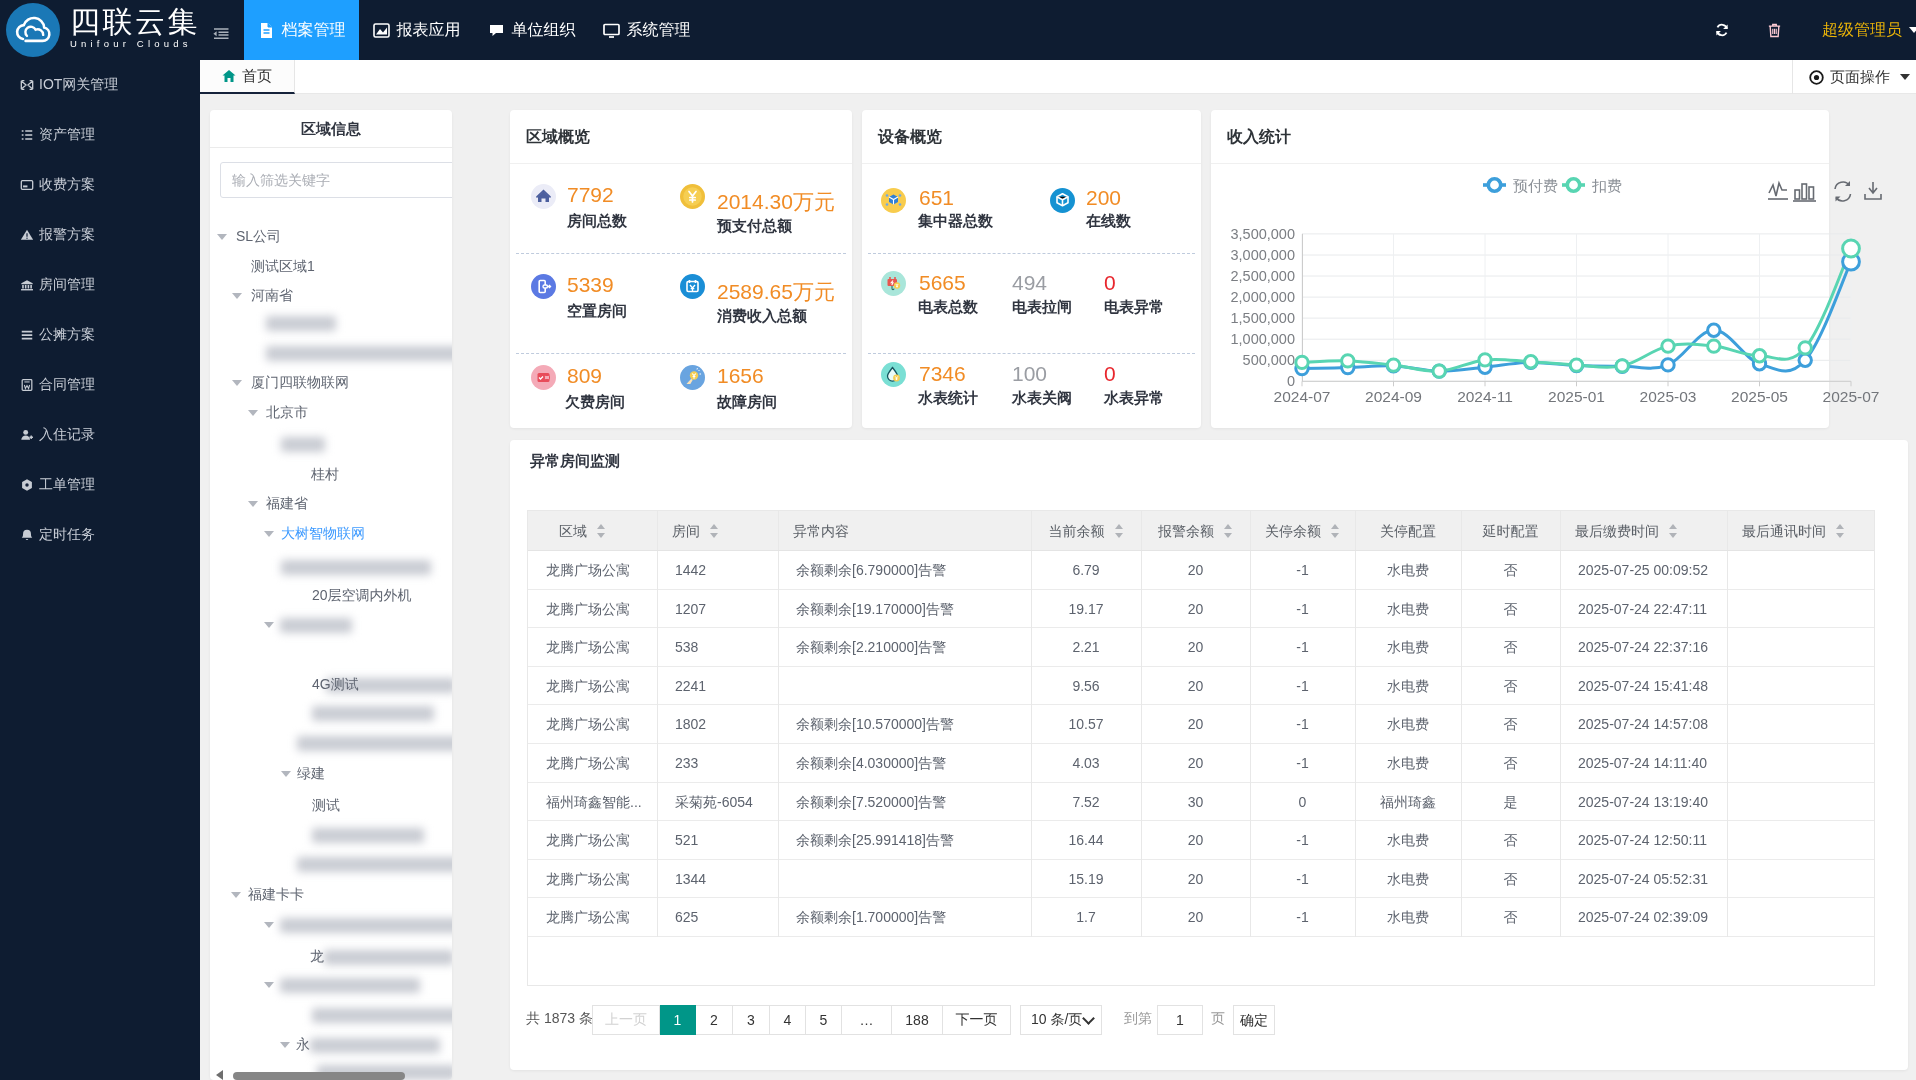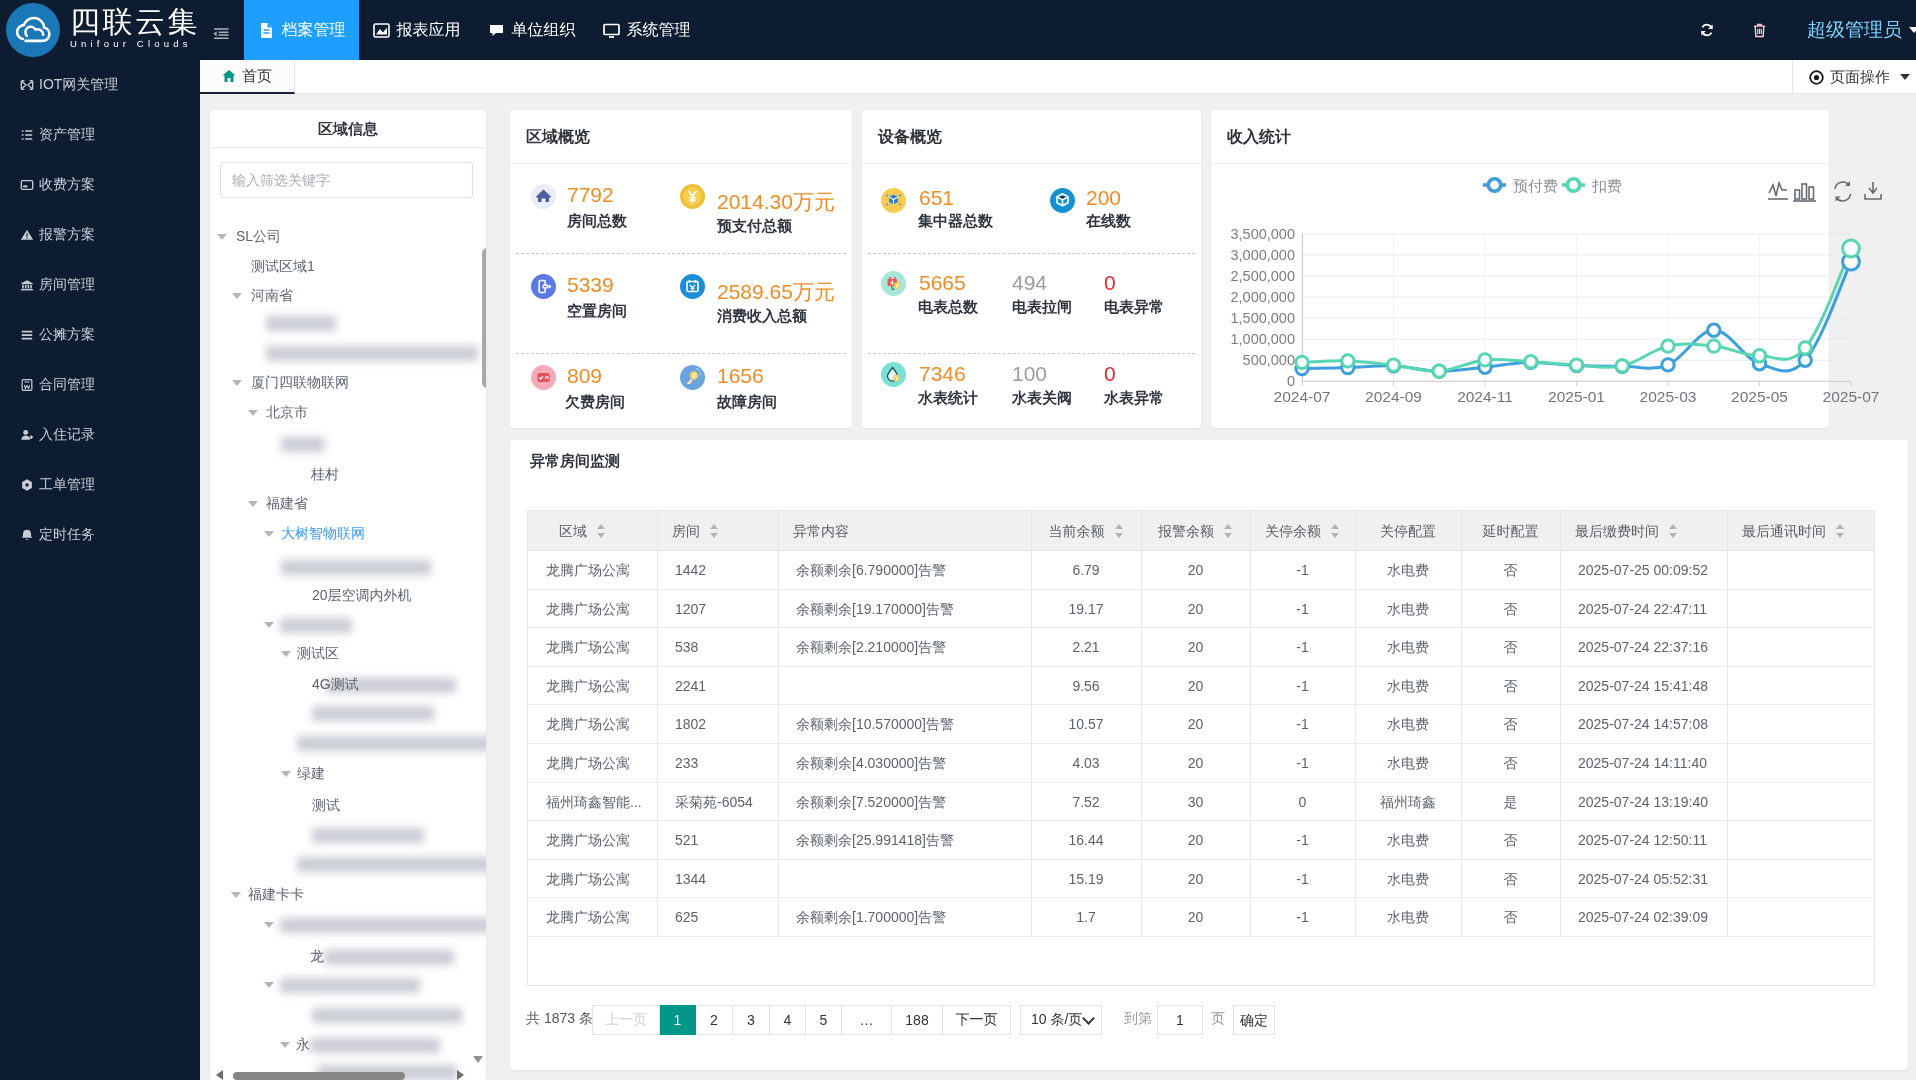--- a/index.html
+++ b/index.html
@@ -15,21 +15,21 @@
   letter-spacing:2.5px; font-weight:400; white-space:nowrap; }
 #logo-sub { position:absolute; left:70px; top:38px; font-size:9.5px; color:#fff; letter-spacing:4.2px; white-space:nowrap; }
 #collapse { position:absolute; left:213px; top:25px; }
 .navmenu { position:absolute; left:244px; top:0; height:60px; display:flex; }
 .nitem { width:115px; height:60px; display:flex; align-items:center; justify-content:center;
   color:#fff; font-size:16px; gap:7px; }
 .nitem.active { background:#1e9fff; }
 .nico { width:17px; height:17px; display:inline-block; }
 .nico svg { width:100%; height:100%; display:block; }
 #nav-right { position:absolute; right:-5px; top:0; height:60px; display:flex; align-items:center; }
-#adminname { color:#7dd3fc; font-size:19px; margin-left:41px; }
+#adminname { color:#eab308; font-size:16px; margin-left:41px; }
 .caret { display:inline-block; width:0; height:0; border-left:5px solid transparent;
   border-right:5px solid transparent; border-top:6px solid #fff; margin-left:7px; }
 
 
 #side { position:absolute; left:0; top:60px; width:200px; height:1020px; background:#0e1c31; z-index:9; }
 .sitem { position:absolute; left:0; width:200px; height:50px; display:flex; align-items:center;
   color:#c8cdd6; font-size:14px; padding-left:20px; }
 .sic { width:14px; height:14px; margin-right:5px; flex:none; }
 .sic svg { width:100%; height:100%; display:block; }
 
@@ -43,21 +43,21 @@
   display:flex; align-items:center; font-size:15px; color:#333; padding-left:16px; gap:6px; }
 #pageop .caret { border-top-color:#333; margin-left:4px; }
 
 
 #content { position:absolute; left:200px; top:94px; width:1716px; height:986px; background:#f0f0f0; }
 .card { position:absolute; background:#fff; border-radius:4px; box-shadow:0 1px 3px rgba(0,0,0,.06); }
 .chead { position:absolute; left:0; top:0; width:100%; height:54px; border-bottom:1px solid #f0f0f0;
   font-size:16px; font-weight:bold; color:#2e3338; line-height:54px; padding-left:16px; }
 
 
-#treecard { left:10px; top:16px; width:276px; height:970px; overflow:hidden; }
+#treecard { left:10px; top:16px; width:242px; height:970px; overflow:hidden; }
 #treehead { position:absolute; left:0; top:0; width:100%; height:38px; border-bottom:1px solid #ebebeb;
   text-align:center; line-height:38px; font-size:15px; font-weight:bold; color:#303540; }
 #treesearch { position:absolute; left:10px; top:52px; width:253px; height:36px; border:1px solid #dcdfe6;
   border-radius:3px; font-size:14px; color:#aaadb4; padding-left:11px; line-height:34px; background:#fff; }
 .trow { position:absolute; left:0; width:290px; height:30px; }
 .tarr { position:absolute; top:12px; width:0; height:0; border-left:5.5px solid transparent;
   border-right:5.5px solid transparent; border-top:6.5px solid #b2b6be; }
 .ttxt { position:absolute; top:6px; font-size:14px; color:#5e6470; white-space:nowrap; }
 .ttxt.sel { color:#3d9aff; }
 .tblur { position:absolute; top:8px; height:15px; background:#c9ccd3; filter:blur(4px); border-radius:2px; }
@@ -339,24 +339,20 @@
       </div>
 <div class="trow" style="top:442px">
         <span class="tblur" style="left:71px;width:150px"></span>
       </div>
 <div class="trow" style="top:471px">
         <span class="ttxt" style="left:102px">20层空调内外机</span>
       </div>
 <div class="trow" style="top:500px">
         <span class="tarr" style="left:54px"></span>
         <span class="tblur" style="left:70px;width:72px"></span>
-      </div>
-<div class="trow" style="top:529px">
-        <span class="tarr" style="left:71px"></span>
-        <span class="ttxt" style="left:87px">测试区</span>
       </div>
 <div class="trow" style="top:560px">
         <span class="tblur" style="left:116px;width:130px"></span>
         <span class="ttxt" style="left:102px;z-index:2">4G测试</span>
       </div>
 <div class="trow" style="top:588px">
         <span class="tblur" style="left:102px;width:122px"></span>
       </div>
 <div class="trow" style="top:618px">
         <span class="tblur" style="left:87px;width:230px"></span>

